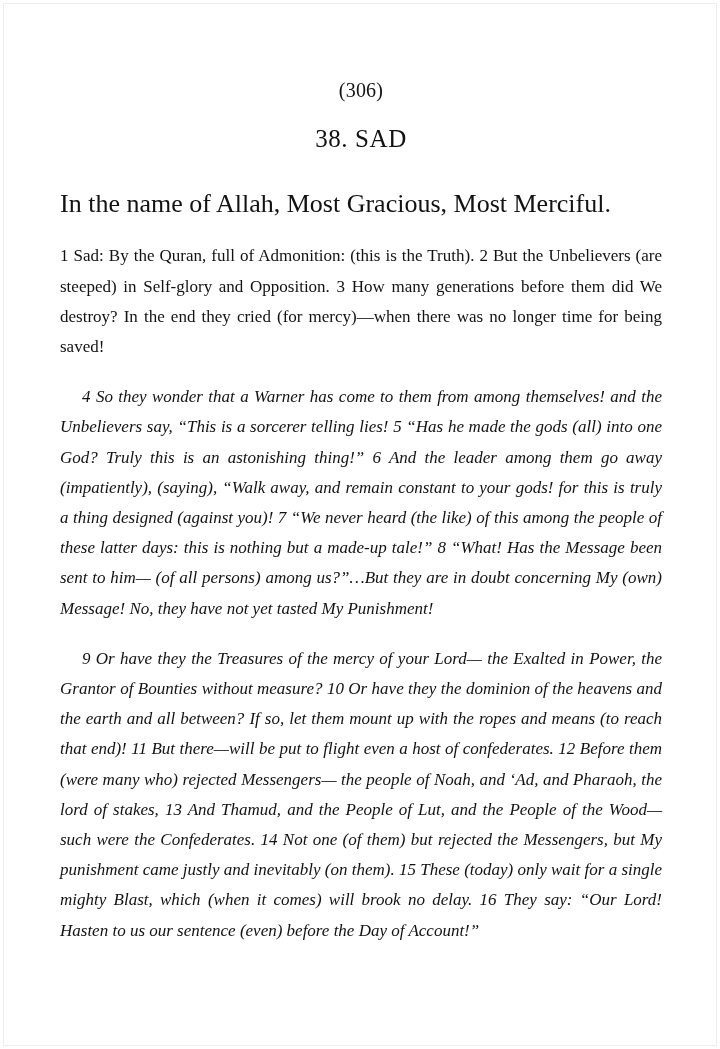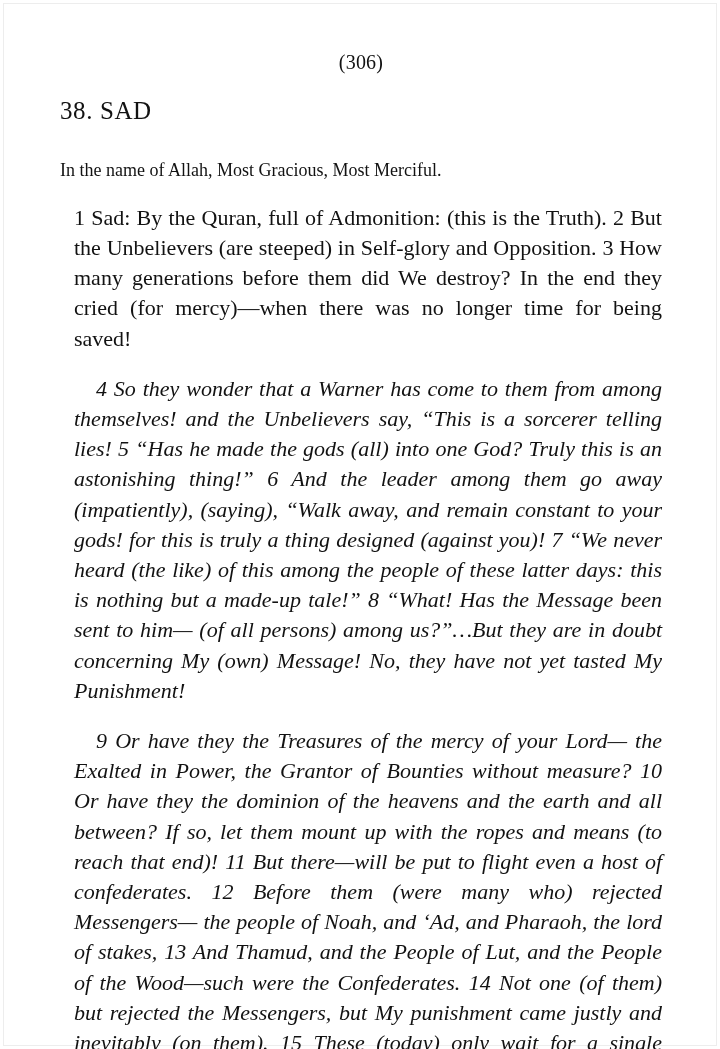--- a/index.html
+++ b/index.html
@@ -30,43 +30,43 @@
   .content {
     position: absolute;
     left: 60px;
     top: 0;
     width: 602px;
   }
   .page-number {
     text-align: center;
     font-size: 20px;
     line-height: 1;
-    padding-top: 52px;
+    padding-top: 80px;
     letter-spacing: 0.2px;
   }
   .sura-title {
+    text-align: center;
     font-size: 25px;
     line-height: 1;
     padding-top: 26px;
     letter-spacing: 0.6px;
   }
   .bismillah {
-    font-size: 18px;
+    font-size: 26px;
     line-height: 1.32;
     margin-top: 36px;
     text-align: left;
   }
   .verse-block {
-    font-size: 22px;
+    font-size: 17px;
     line-height: 30.2px;
     text-align: justify;
     text-justify: inter-word;
     margin-top: 20px;
     hyphens: none;
-    margin-left: 14px;
   }
   .verse-block.indented {
     text-indent: 22px;
     font-style: italic;
   }
 </style>
 </head>
 <body>
 
 <div class="page">

